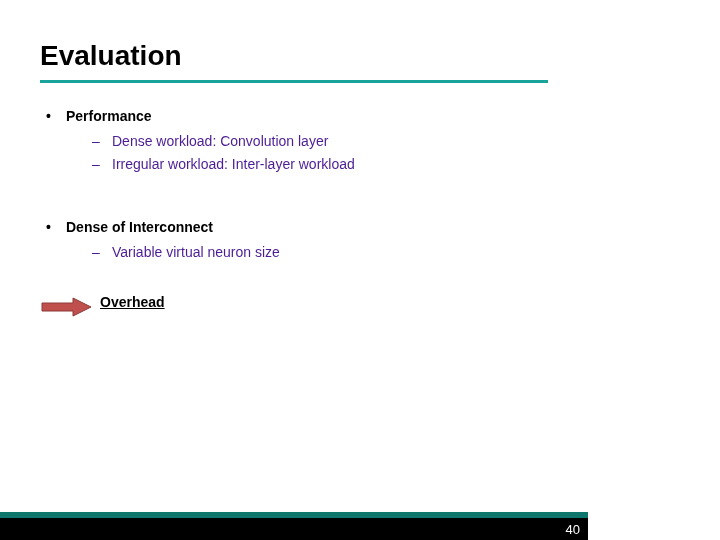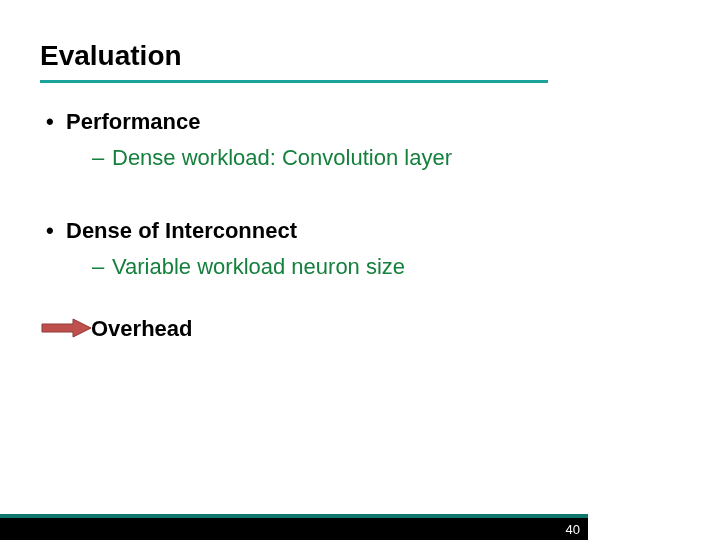--- a/index.html
+++ b/index.html
@@ -24,21 +24,21 @@
     font-size: 28px;
     font-weight: bold;
     margin: 0 0 8px 0;
   }
   .rule {
     border: none;
     border-top: 3px solid #1aa39a;
     margin: 0 0 24px 0;
   }
   .content {
-    font-size: 22px;
+    font-size: 14px;
     line-height: 1.35;
   }
   .l1 {
     margin: 0 0 6px 0;
     padding-left: 26px;
     position: relative;
     font-weight: bold;
   }
   .l1::before {
     content: "•";
@@ -47,21 +47,21 @@
     top: 0;
   }
   .l1.no-bullet::before {
     content: "";
   }
   .l2 {
     margin: 0 0 4px 0;
     padding-left: 72px;
     position: relative;
     font-weight: normal;
-    color: #15803d;
+    color: #4c1d95;
   }
   .l2::before {
     content: "–";
     position: absolute;
     left: 52px;
     top: 0;
   }
   .section-gap {
     height: 40px;
   }
@@ -75,21 +75,21 @@
     height: 22px;
     transform: translateY(3px);
   }
   .footer-bar {
     position: absolute;
     left: 0;
     bottom: 0;
     width: 100%;
     height: 22px;
     background: #000;
-    border-top: 4px solid #0f766e;
+    border-top: 6px solid #0f766e;
   }
   .page-num {
     position: absolute;
     right: 8px;
     bottom: 3px;
     font-size: 13px;
     color: #fff;
   }
 </style>
 </head>
@@ -99,35 +99,36 @@
 
   <div class="title">Evaluation</div>
   <hr class="rule">
 
   <div class="content">
 
     <div class="l1">
       <span>Performance</span>
     </div>
     <div class="l2">Dense workload: Convolution layer</div>
+    <div class="l2">Irregular workload: Inter-layer workload</div>
 
     <div class="section-gap"></div>
 
     <div class="l1">
       <span>Dense of Interconnect</span>
     </div>
-    <div class="l2">Variable workload neuron size</div>
+    <div class="l2">Variable virtual neuron size</div>
 
     <div class="section-gap-sm"></div>
 
     <div class="l1 no-bullet" style="position:relative;">
       <svg class="arrow" viewBox="0 0 55 22">
         <polygon points="3,7 34,7 34,2 52,11 34,20 34,15 3,15" fill="#c0504d" stroke="#8b3a37" stroke-width="1"></polygon>
       </svg>
-      <span style="margin-left:25px;">Overhead</span>
+      <span style="margin-left:34px;text-decoration:underline;">Overhead</span>
     </div>
 
   </div>
 
   <div class="footer-bar">
     <span class="page-num">40</span>
   </div>
 
 </div>
 

